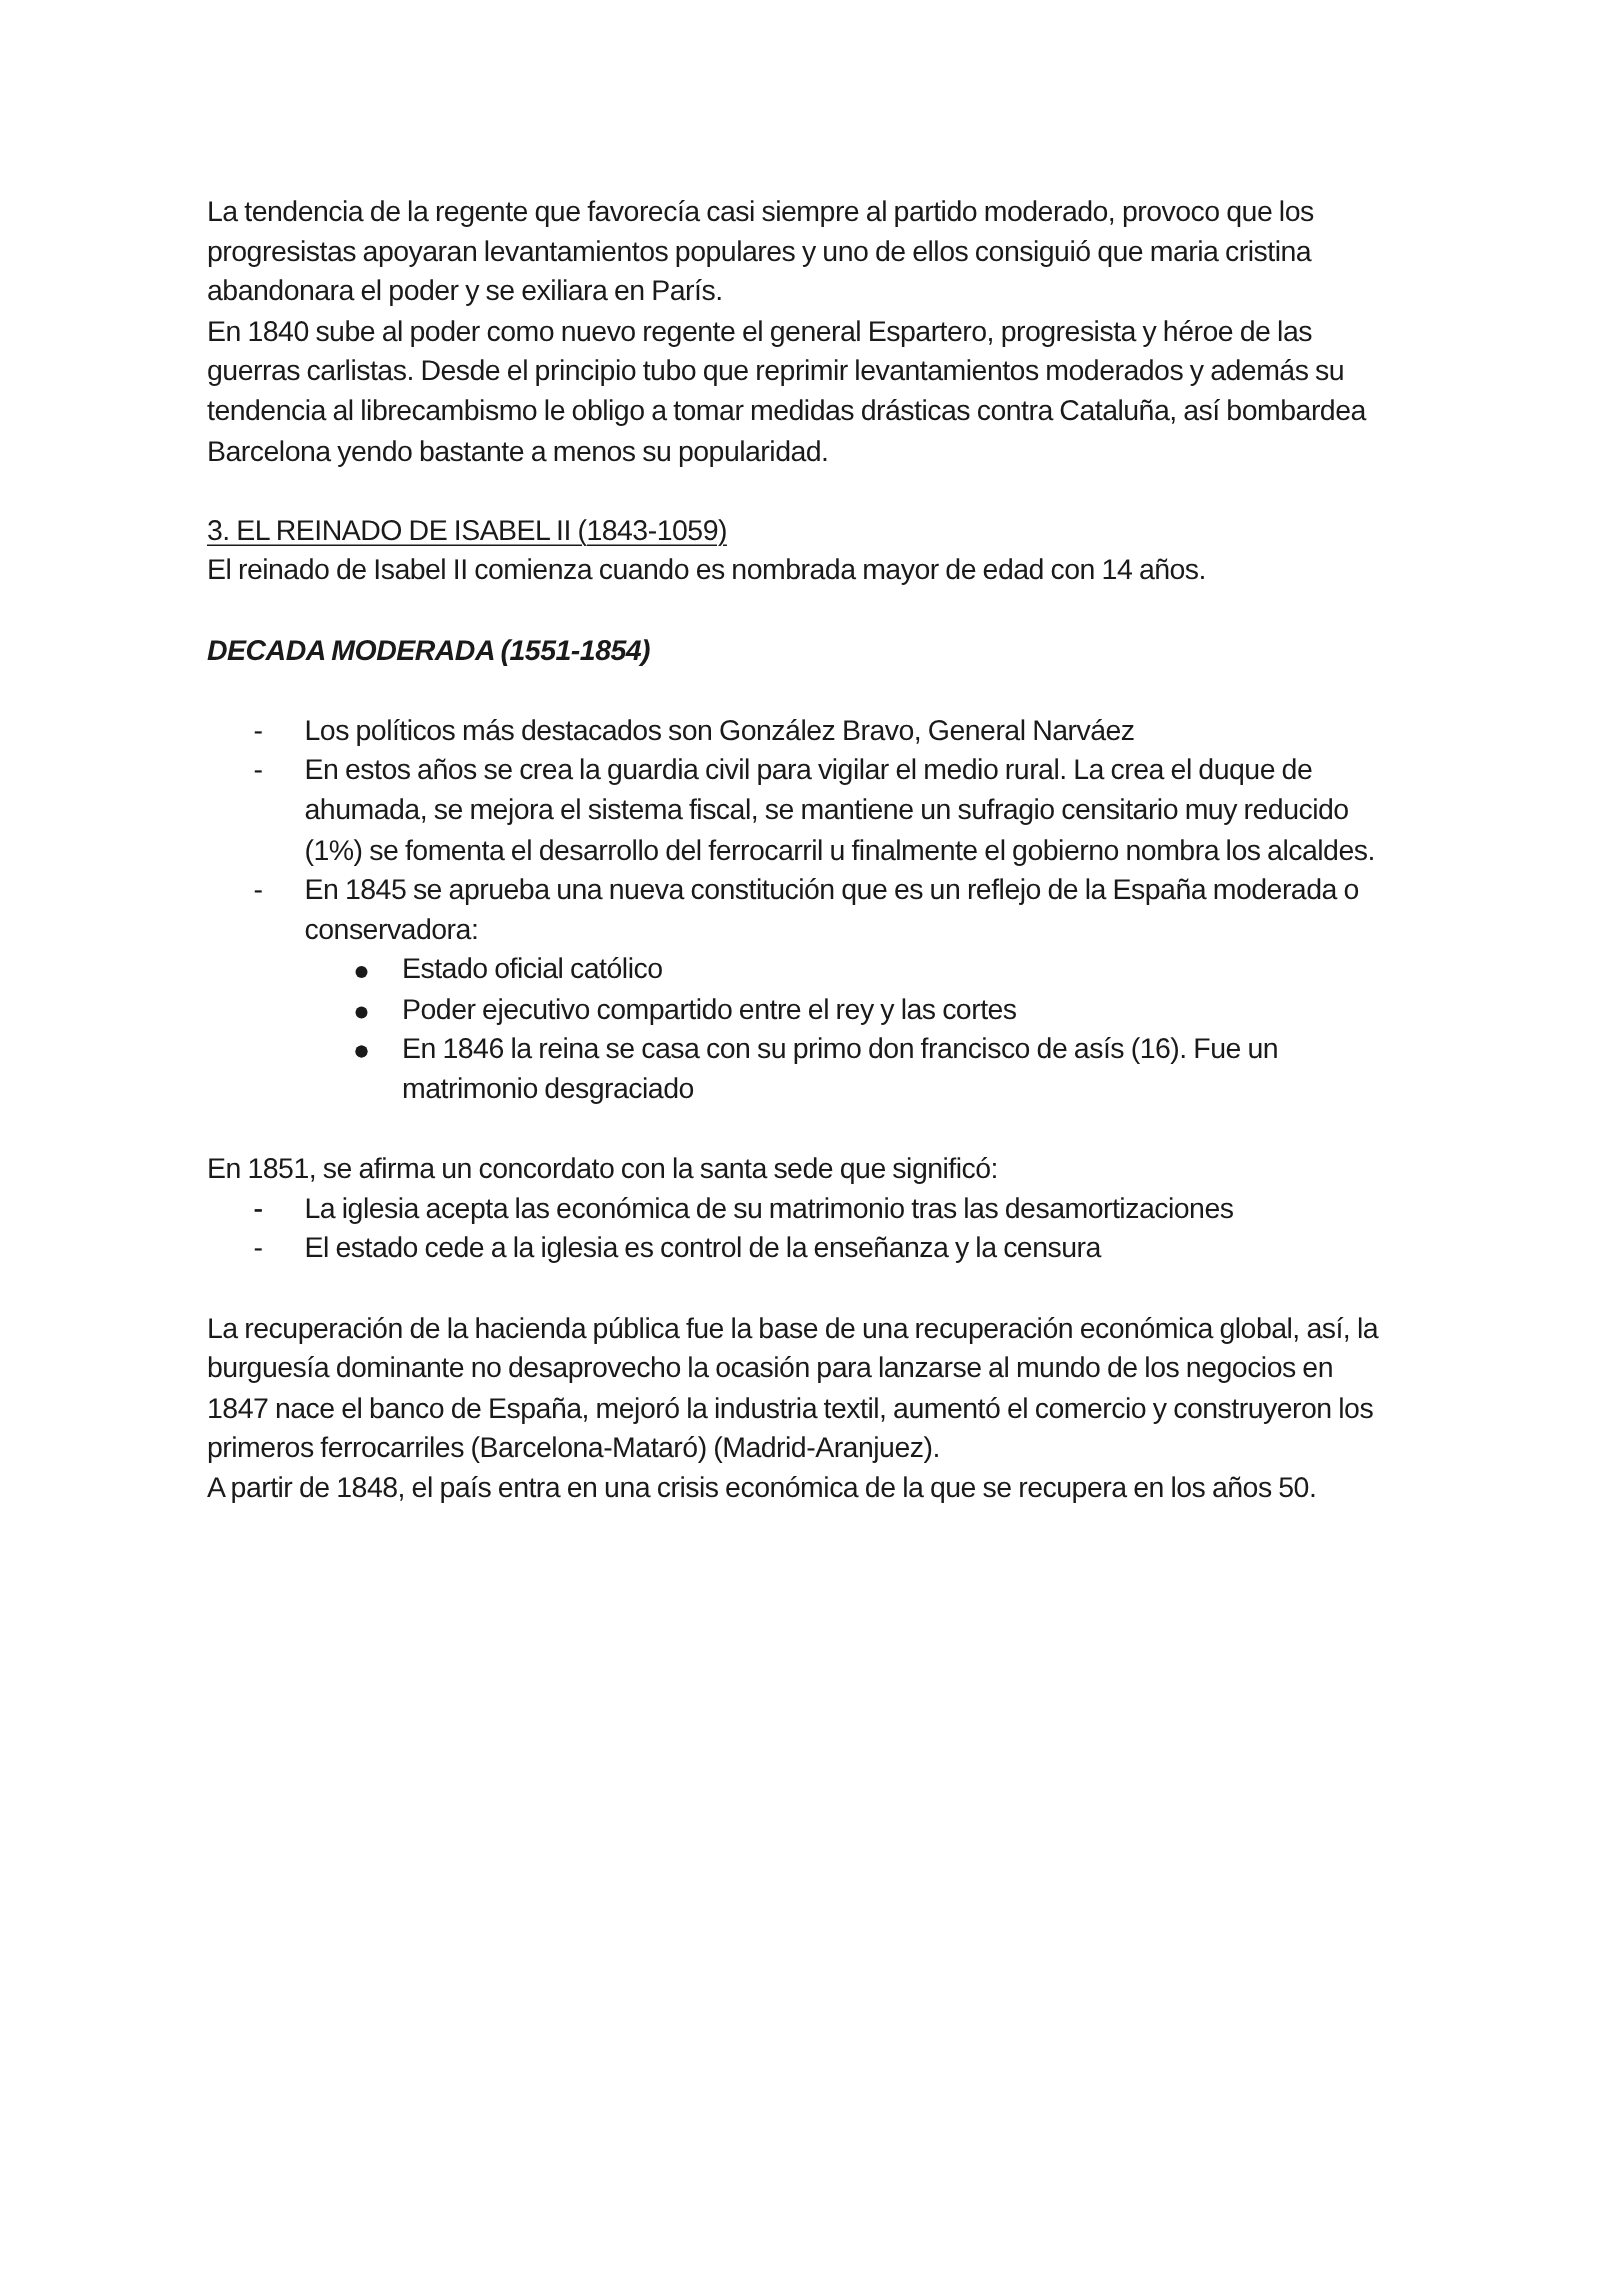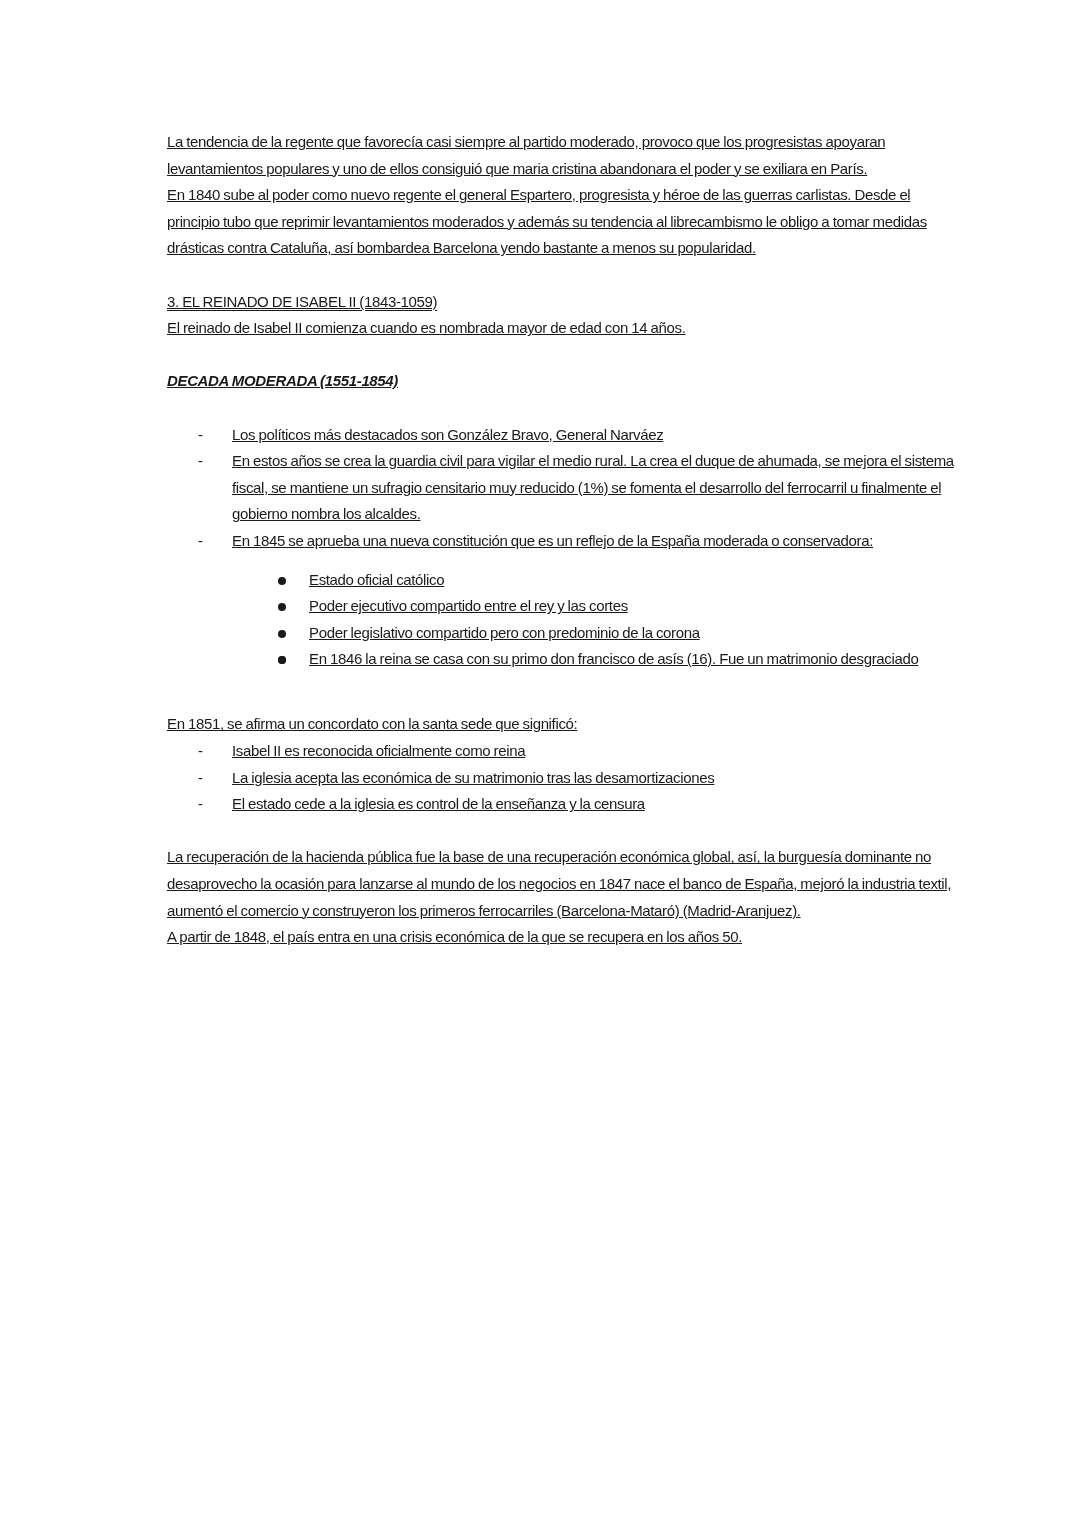--- a/index.html
+++ b/index.html
@@ -10,28 +10,27 @@
     body {
       width: 1080px;
       height: 1527px;
       position: relative;
       overflow: hidden;
       font-family: "Liberation Sans", sans-serif;
       color: #1a1a1a;
     }
     .page {
       position: absolute;
-      left: 167px;
+      left: 138px;
       top: 129px;
       width: 790px;
-      font-size: 15px;
+      font-size: 19px;
       line-height: 26.6px;
       letter-spacing: -0.35px;
       word-spacing: -0.5px;
-      text-decoration: underline;
     }
     p { margin: 0; }
     .gap { height: 26.6px; }
     .heading-underline {
       text-decoration: underline;
       text-underline-offset: 3px;
       text-decoration-thickness: 1px;
     }
     .period-title {
       font-weight: bold;
@@ -46,21 +45,21 @@
     ul.dash-list > li {
       position: relative;
     }
     ul.dash-list > li > .marker {
       position: absolute;
       left: -34px;
       top: 0;
     }
     ul.bullet-list {
       list-style: none;
-      margin: 12px;
+      margin: 0;
       padding: 0 0 0 65px;
     }
     ul.bullet-list > li {
       position: relative;
     }
     ul.bullet-list > li > .marker {
       position: absolute;
       left: -31px;
       top: 10px;
       width: 8px;
@@ -104,40 +103,35 @@
         <li>
           <span class="marker"></span>
           <span>Estado oficial católico</span>
         </li>
         <li>
           <span class="marker"></span>
           <span>Poder ejecutivo compartido entre el rey y las cortes</span>
         </li>
         <li>
           <span class="marker"></span>
-          <span>Poder legislativo compartido pero con predominio de la corona</span>
-        </li>
-        <li>
-          <span class="marker"></span>
         </li>
         <li>
           <span class="marker"></span>
           <span>En 1846 la reina se casa con su primo don francisco de asís (16). Fue un matrimonio desgraciado</span>
         </li>
       </ul>
     </li>
   </ul>
 
   <div class="gap"></div>
 
   <p>En 1851, se afirma un concordato con la santa sede que significó:</p>
   <ul class="dash-list">
     <li>
       <span class="marker">-</span>
-      <span>Isabel II es reconocida oficialmente como reina</span>
     </li>
     <li>
       <span class="marker">-</span>
       <span>La iglesia acepta las económica de su matrimonio tras las desamortizaciones</span>
     </li>
     <li>
       <span class="marker">-</span>
       <span>El estado cede a la iglesia es control de la enseñanza y la censura</span>
     </li>
   </ul>

